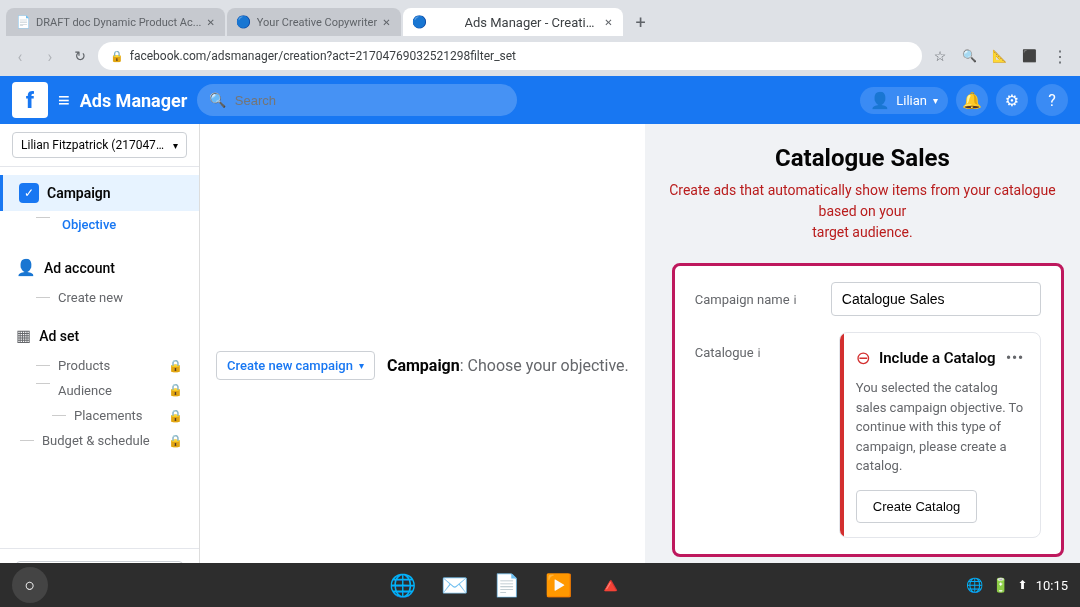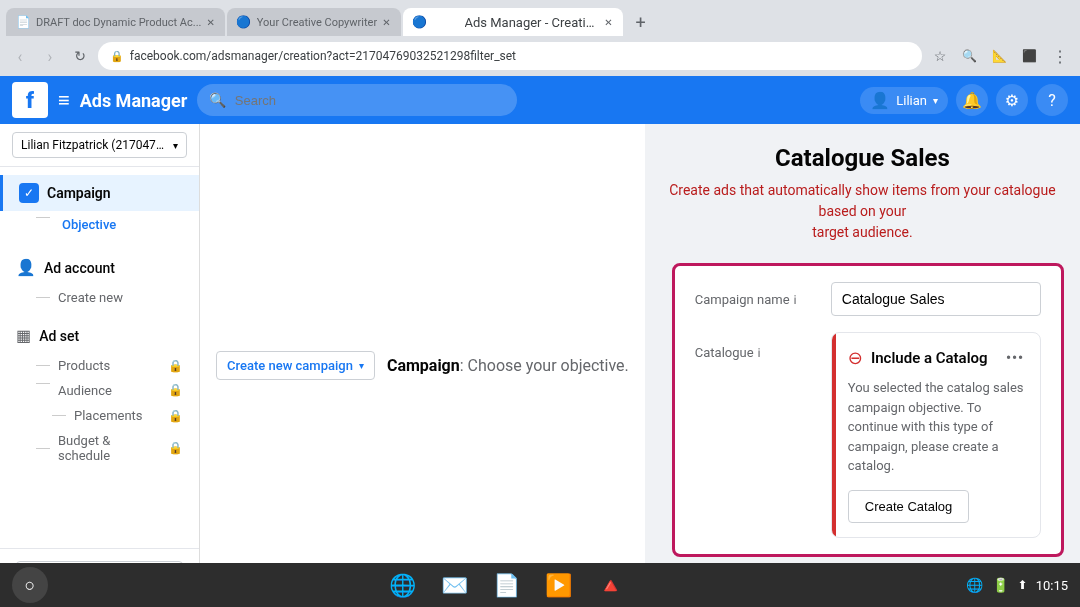--- a/index.html
+++ b/index.html
@@ -113,21 +113,21 @@
       <div style="display:flex;gap:4px;padding:5px 16px 5px 36px;cursor:pointer;">
         <span style="width:14px;height:1px;background:#ccc;display:inline-block;margin-right:4px;"></span>
         <span style="font-size:13px;color:#65676b;flex:1;">Audience</span>
         <span style="font-size:12px;color:#ccc;">🔒</span>
       </div>
       <div style="display:flex;align-items:center;gap:4px;padding:5px 16px 5px 52px;cursor:pointer;">
         <span style="width:14px;height:1px;background:#ccc;display:inline-block;margin-right:4px;"></span>
         <span style="font-size:13px;color:#65676b;flex:1;">Placements</span>
         <span style="font-size:12px;color:#ccc;">🔒</span>
       </div>
-      <div style="display:flex;align-items:center;gap:4px;padding:5px 16px 5px 36px;cursor:pointer;">
+      <div style="display:flex;align-items:center;gap:4px;padding:5px 16px 5px 20px;cursor:pointer;">
         <span style="width:14px;height:1px;background:#ccc;display:inline-block;margin-right:4px;"></span>
         <span style="font-size:13px;color:#65676b;flex:1;">Budget &amp; schedule</span>
         <span style="font-size:12px;color:#ccc;">🔒</span>
       </div>
     </div>
 
     <div style="padding:12px 16px;border-top:1px solid #e4e6eb;">
       <button style="width:100%;background:#fff;border:1px solid #ccd0d5;border-radius:4px;padding:8px;font-size:14px;cursor:pointer;color:#050505;">Close</button>
     </div>
   </div>
@@ -154,21 +154,21 @@
 
         <div style="background:#fff;border-radius:8px;padding:16px 20px;margin-bottom:16px;border:3px solid #be185d;margin-left:11px;">
           <div style="display:flex;align-items:center;gap:16px;margin-bottom:16px;">
             <label style="font-size:13px;color:#65676b;min-width:120px;display:flex;align-items:center;gap:4px;">
               <span>Campaign name</span>
               <span style="font-size:12px;cursor:help;">ℹ</span>
             </label>
             <input style="flex: 1 1 0%; border: 1px solid rgb(204, 208, 213); border-radius: 4px; padding: 8px 10px; font-size: 14px; outline: none;" value="Catalogue Sales">
           </div>
 
-          <div style="display:flex;align-items:flex-start;gap:16px;">
+          <div style="display:flex;align-items:flex-start;gap:24px;">
             <label style="font-size:13px;color:#65676b;min-width:120px;display:flex;align-items:center;gap:4px;padding-top:12px;">
               <span>Catalogue</span>
               <span style="font-size:12px;cursor:help;">ℹ</span>
             </label>
 
             <div style="flex:1;border:1px solid #e4e6eb;border-radius:8px;padding:14px 16px;position:relative;overflow:hidden;">
               <div style="position:absolute;left:0;top:0;bottom:0;width:4px;background:#d32f2f;border-radius:8px 0 0 8px;"></div>
               <div style="display:flex;align-items:center;justify-content:space-between;margin-bottom:10px;">
                 <div style="display:flex;align-items:center;gap:8px;">
                   <span style="color:#d32f2f;font-size:18px;">⊖</span>

